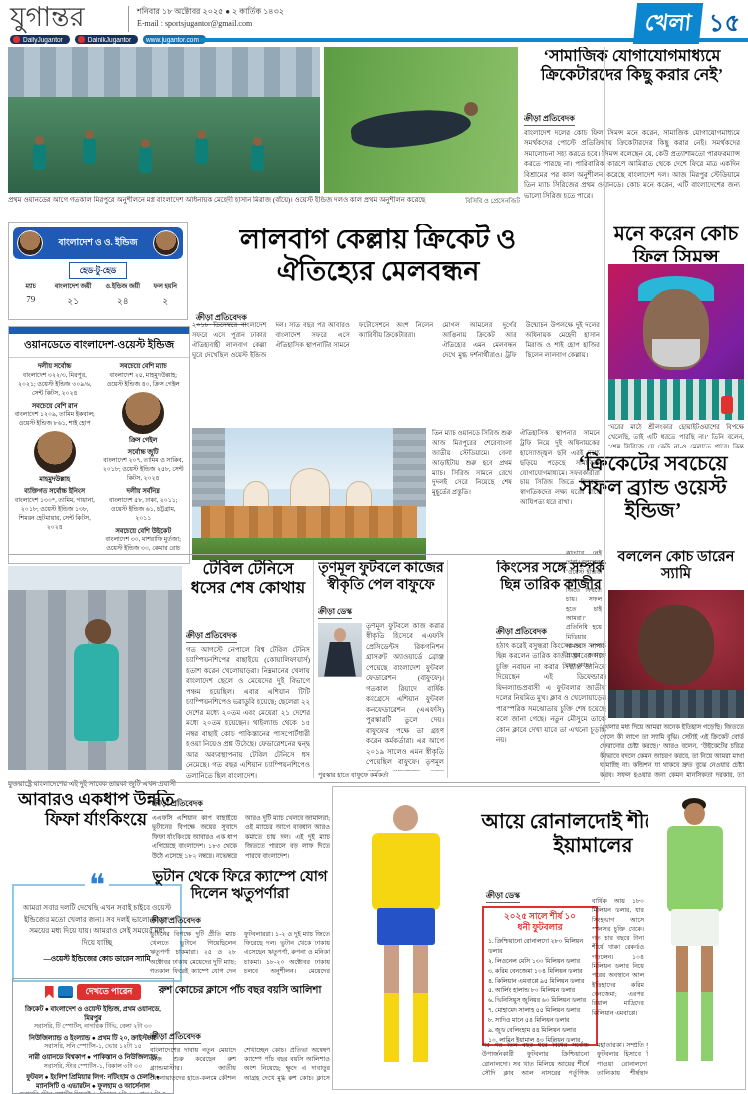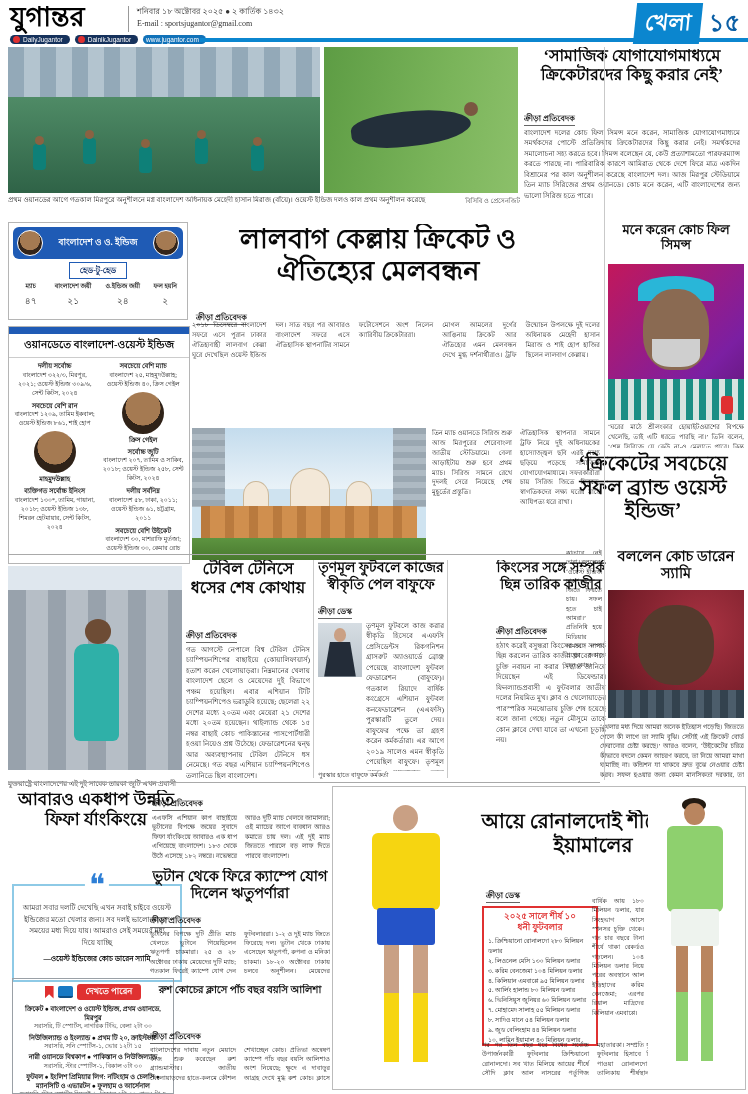--- a/index.html
+++ b/index.html
@@ -8,21 +8,21 @@
   .clip{overflow:hidden;}
   .h{font-weight:bold;color:#0a0a0a;text-align:center;line-height:1.18;}
   .by{font-weight:bold;font-size:8px;color:#111;border-bottom:1px solid #666;display:inline-block;padding-bottom:1px;line-height:1.2;}
   .bt{font-size:7px;line-height:1.5;text-align:justify;color:#1c1c1c;}
   .bt p{margin:0 0 3px 0;}
   .cols2{column-count:2;column-gap:8px;}
   .cols5{column-count:5;column-gap:9px;}
   .rule-h{border-top:1px solid #a9a9a9;height:0;}
   .rule-v{border-left:1px solid #c9c9c9;width:0;}
   
-  .logo{font-size:27px;font-weight:bold;color:#000000;line-height:1;}
+  .logo{font-size:27px;font-weight:normal;color:#404040;line-height:1;}
   .badges{display:flex;gap:5px;margin-top:4px;}
   .pill{display:flex;align-items:center;gap:3px;background:#16325c;color:#fff;font-family:"Liberation Sans",sans-serif;font-size:6.5px;border-radius:8px;padding:1px 7px 1px 3px;}
   .pill.blue{background:#1172b9;}
   .dot{width:7px;height:7px;border-radius:50%;background:#e03131;display:inline-block;}
   .dates{font-size:8px;color:#333;border-left:1px solid #999;padding-left:8px;line-height:1.5;}
   .khela{display:inline-block;background:#0b86cf;color:#fff;font-weight:bold;font-size:22px;padding:2px 10px;transform:skewX(-6deg);}
   .pageno{font-weight:bold;font-size:24px;color:#0b5fa5;margin-left:8px;}
   .mh-rule{height:4px;background:#0b86cf;}
   
   .bordered{border:1px solid #b5b5b5;background:#fff;}
@@ -146,21 +146,21 @@
   <div class="abs clip" style="left:8px;top:196px;width:512px;height:22px;display:flex;justify-content:space-between;gap:8px;">
     <span class="cap">প্রথম ওয়ানডের আগে গতকাল মিরপুরে অনুশীলনে মগ্ন বাংলাদেশ অধিনায়ক মেহেদী হাসান মিরাজ (বাঁয়ে)। ওয়েস্ট ইন্ডিজ দলও কাল প্রথম অনুশীলন করেছে</span>
     <span class="credit" style="white-space:nowrap;">বিসিবি ও প্রেসেনজিট</span>
   </div>
 
   <div class="abs clip" style="left:524px;top:47px;width:216px;height:172px;">
     <div class="h clip" style="font-size:16px;height:58px;">‘সামাজিক যোগাযোগমাধ্যমে ক্রিকেটারদের কিছু করার নেই’</div>
     <div style="margin:2px 0;"><span class="by">ক্রীড়া প্রতিবেদক</span></div>
     <div class="bt clip" style="height:94px;">বাংলাদেশ দলের কোচ ফিল সিমন্স মনে করেন, সামাজিক যোগাযোগমাধ্যমে সমর্থকদের পোস্টে প্রতিক্রিয়ায় ক্রিকেটারদের কিছু করার নেই। সমর্থকদের সমালোচনা সহ্য করতে হবে। সিমন্স বলেছেন যে, কেউ প্রত্যাশামতো পারফরম্যান্স করতে পারছে না। পারিবারিক কারণে আমিরাত থেকে দেশে ফিরে মাত্র একদিন বিশ্রামের পর কাল অনুশীলন করেছে বাংলাদেশ দল। আজ মিরপুর স্টেডিয়ামে তিন ম্যাচ সিরিজের প্রথম ওয়ানডে। কোচ মনে করেন, এটি বাংলাদেশের জন্য ভালো সিরিজ হতে পারে।</div>
   </div>
-  <div class="abs h clip" style="left:608px;top:222px;width:136px;height:40px;font-size:13px;">মনে করেন কোচ ফিল সিমন্স</div>
+  <div class="abs h clip" style="left:608px;top:222px;width:136px;height:40px;font-size:20px;">মনে করেন কোচ ফিল সিমন্স</div>
   <div class="photo simmons" style="left:608px;top:264px;width:136px;height:156px;">
     <div class="sim-cap"></div>
     <div class="sim-head"></div>
     <div class="sim-beard"></div>
     <div class="sim-shirt"></div>
     <div class="sim-mic"></div>
   </div>
   <div class="abs bt clip" style="left:608px;top:422px;width:136px;height:26px;font-size:6.5px;">‘ঘরের মাঠে শ্রীলংকার হোয়াইটওয়াশের বিপক্ষে খেলেছি, তাই এটি ধরতে পারছি না।’ তিনি বলেন, ‘শেষ সিরিজে যে কেউ না-ও মেলাতে পারে। কিন্তু ধারাবাহিকতা বজায় রাখতে ক্রিকেটারদের চেষ্টা থাকবে, মাঠে সবাই জ্বলে উঠবে।’</div>
 
   <div class="abs bordered" style="left:8px;top:222px;width:180px;height:98px;padding:4px;box-sizing:border-box;">
@@ -168,21 +168,21 @@
       <div class="avatar"></div>
       <div class="h2h-title">বাংলাদেশ ও ও. ইন্ডিজ</div>
       <div class="avatar"></div>
     </div>
     <div class="h2h-sub">হেড-টু-হেড</div>
     <div class="h2h-table">
       <div class="hc">ম্যাচ</div>
       <div class="hc">বাংলাদেশ জয়ী</div>
       <div class="hc">ও.ইন্ডিজ জয়ী</div>
       <div class="hc">ফল হয়নি</div>
-      <div class="vc">৪৭</div>
+      <div class="vc">79</div>
       <div class="vc">২১</div>
       <div class="vc">২৪</div>
       <div class="vc">২</div>
     </div>
   </div>
 
   <div class="abs h clip" style="left:192px;top:224px;width:372px;height:80px;font-size:27px;">লালবাগ কেল্লায় ক্রিকেট ও ঐতিহ্যের মেলবন্ধন</div>
 
   <div class="abs bordered clip" style="left:8px;top:326px;width:180px;height:236px;">
     <div class="stats-bar"></div>

